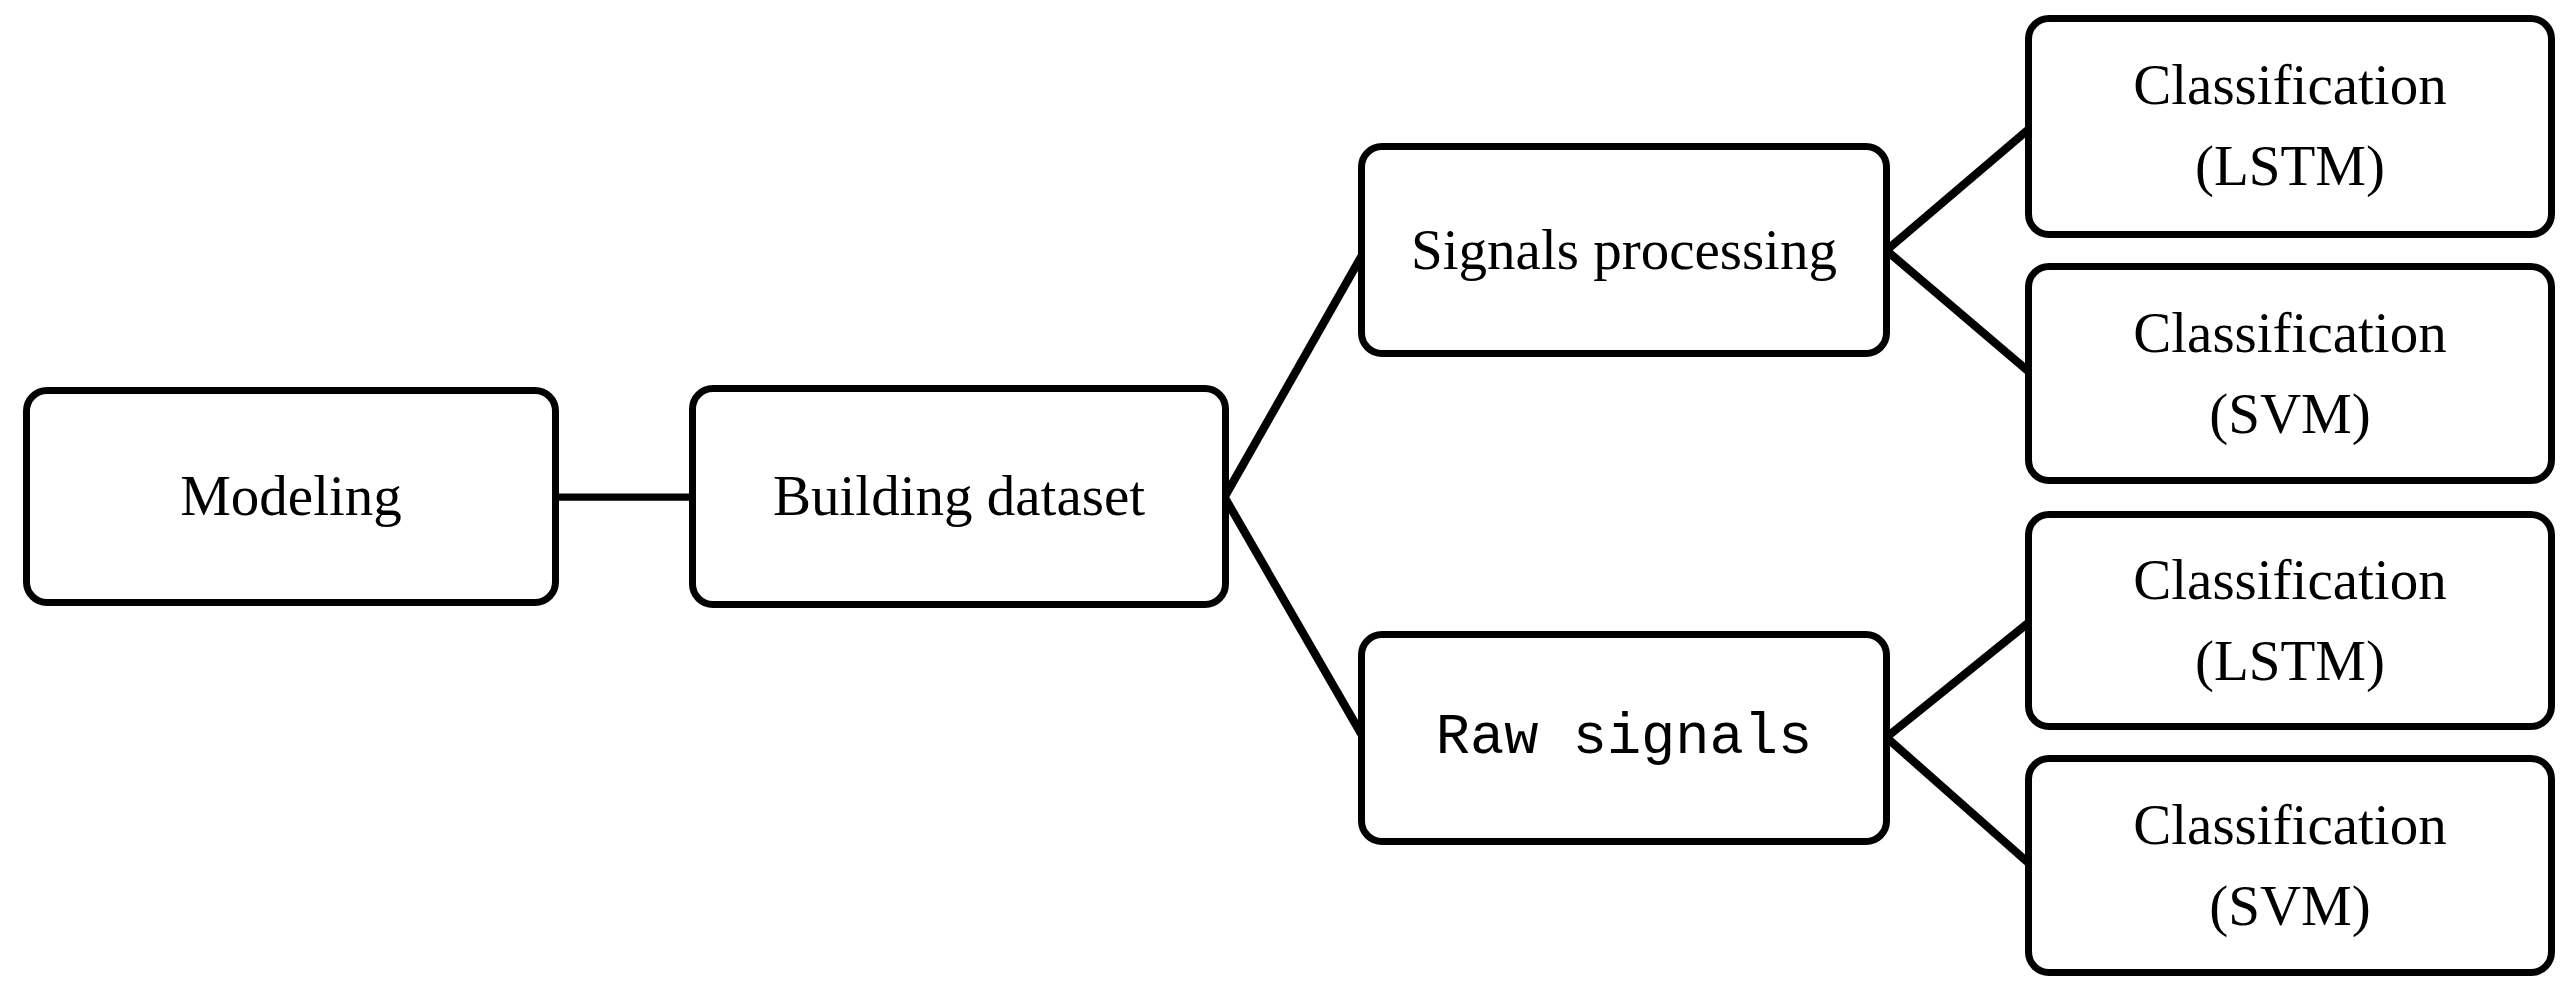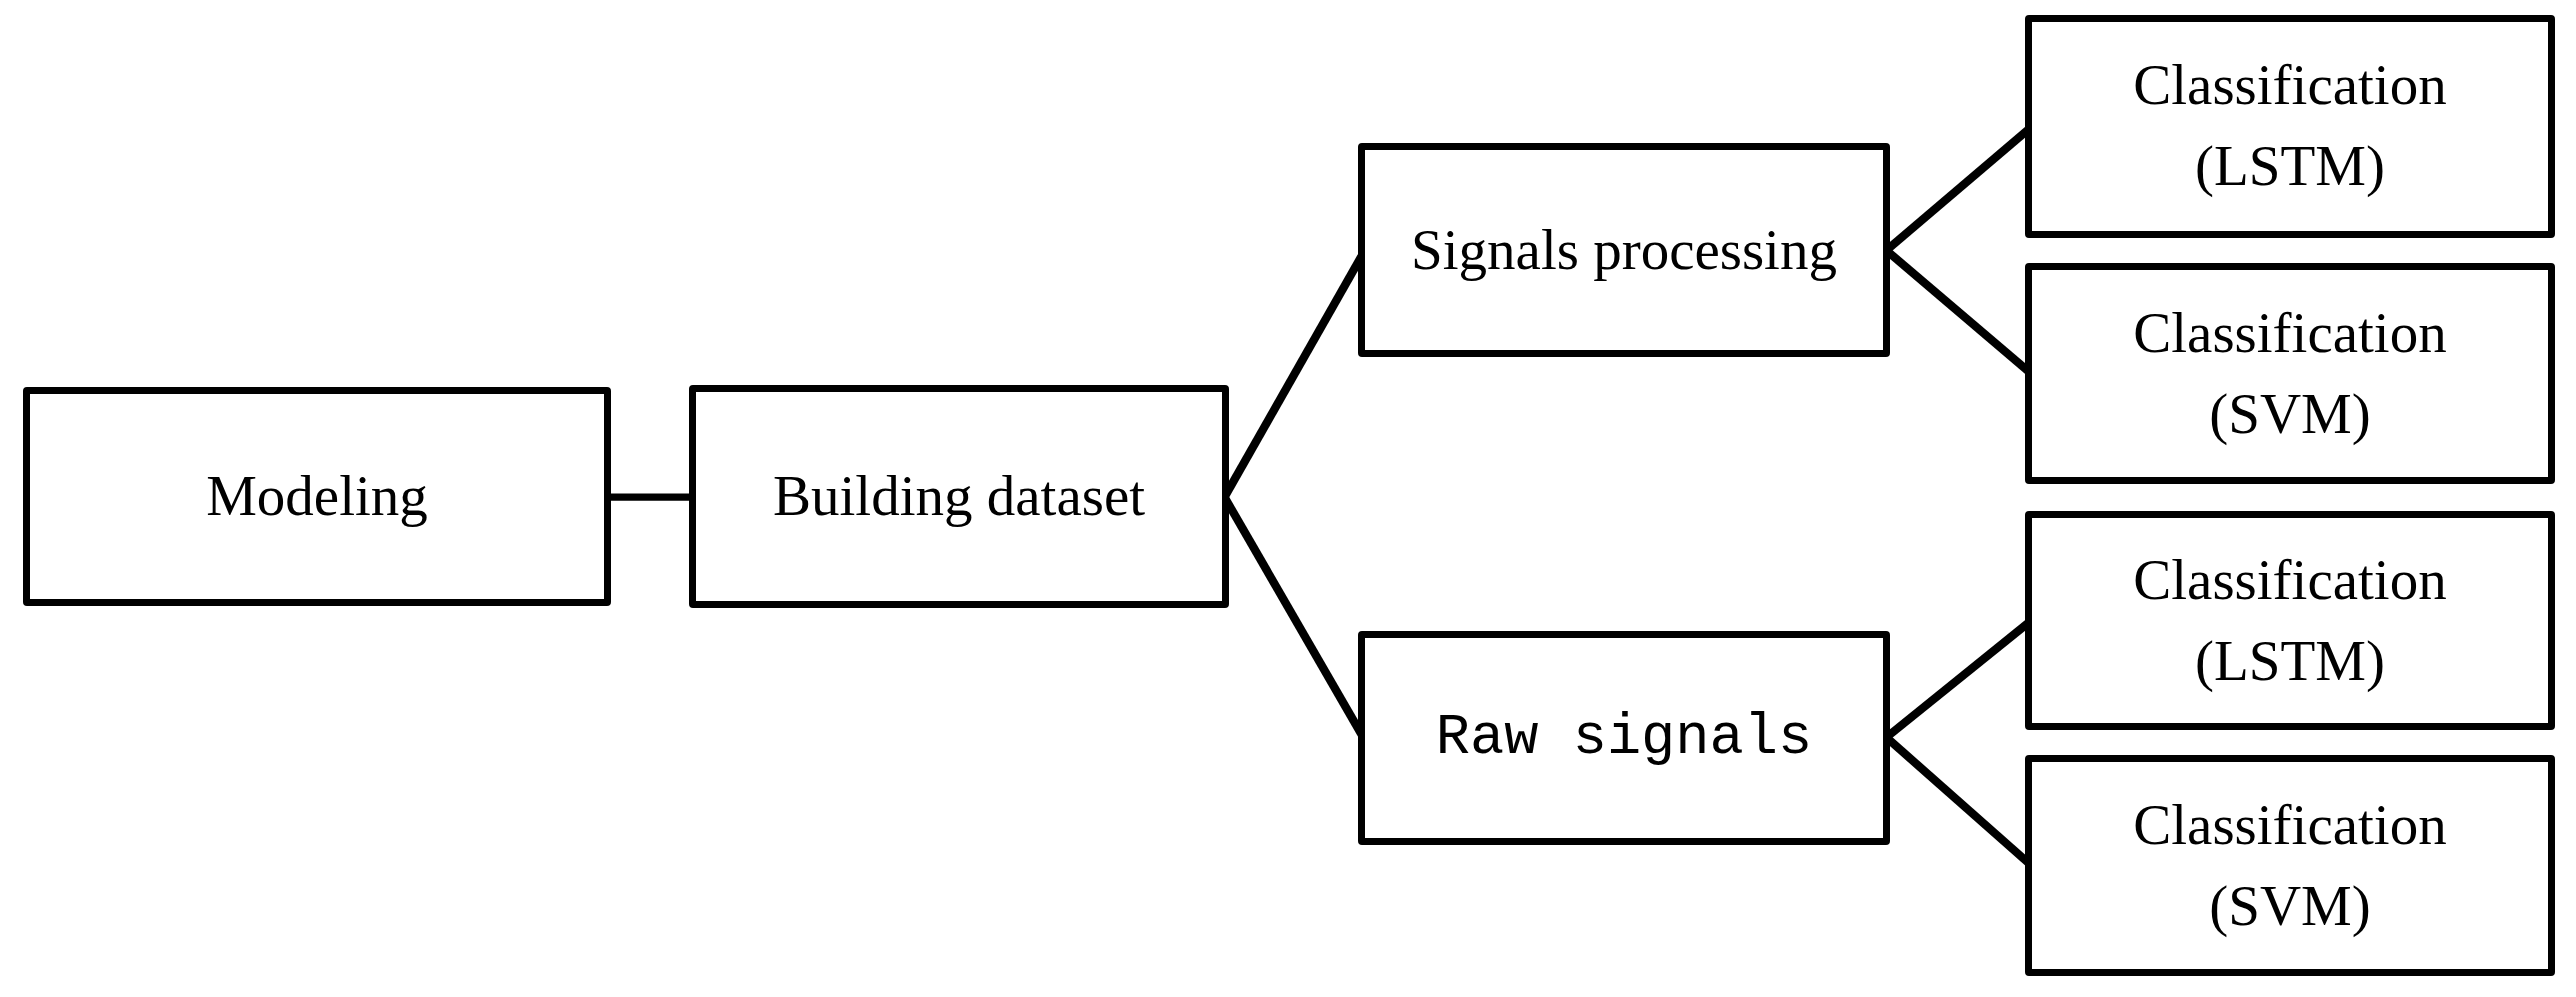--- a/index.html
+++ b/index.html
@@ -20,40 +20,40 @@
     left: 0;
     top: 0;
     width: 2576px;
     height: 997px;
     pointer-events: none;
   }
   .node {
     position: absolute;
     box-sizing: border-box;
     border: 7.4px solid #000000;
-    border-radius: 4px;
+    border-radius: 24px;
     background: #ffffff;
     display: flex;
     flex-direction: column;
     align-items: center;
     justify-content: center;
     text-align: center;
     color: #000000;
     font-family: "Liberation Serif", "DejaVu Serif", serif;
     font-size: 57px;
     line-height: 1.42;
     font-weight: 400;
     z-index: 2;
   }
   .node .line-text {
     display: block;
     white-space: nowrap;
   }
   
-  #node-modeling        { left: 23px;   top: 387px; width: 588px;  height: 219px; }
+  #node-modeling        { left: 23px;   top: 387px; width: 536px;  height: 219px; }
   #node-building        { left: 689px;  top: 385px; width: 540px;  height: 223px; align-items: center; }
   #node-signals         { left: 1358px; top: 143px; width: 532px;  height: 214px; }
   #node-raw             { left: 1358px; top: 631px; width: 532px;  height: 214px; font-family: Liberation Mono, monospace; }
   #node-cls-wts-lstm    { left: 2025px; top: 14.7px;  width: 530px;  height: 223px; }
   #node-cls-wts-svm     { left: 2025px; top: 263px; width: 530px;  height: 221px; }
   #node-cls-raw-lstm    { left: 2025px; top: 511px; width: 530px;  height: 219px; }
   #node-cls-raw-svm     { left: 2025px; top: 755px; width: 530px;  height: 221px; }
 </style>
 </head>
 <body>

